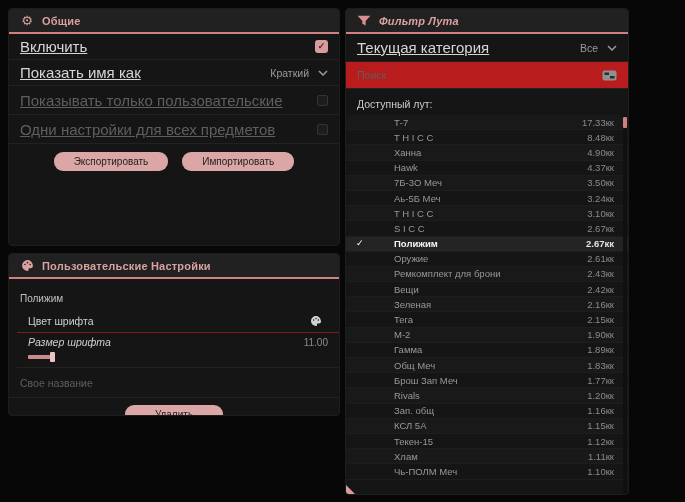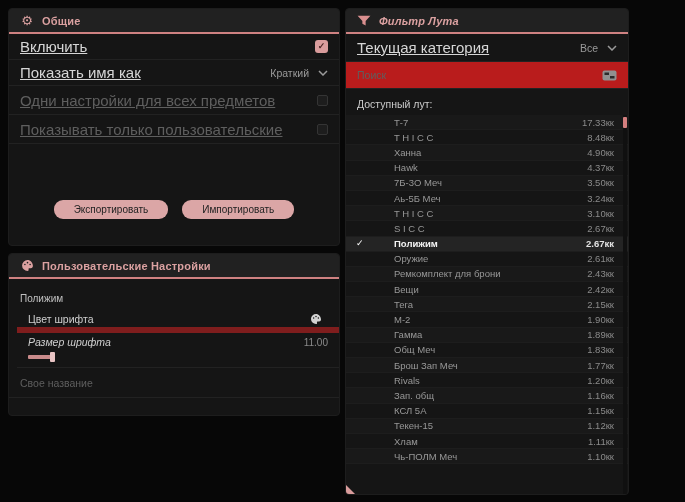--- a/index.html
+++ b/index.html
@@ -66,29 +66,29 @@
     width:11px;height:11px;background:#1d1d1d;border:1px solid #343434;border-radius:2px;
   }
 
   .dropdown{display:flex;align-items:center;gap:9px;cursor:pointer;}
   .dropdown .dval{color:var(--muted);font-size:10.5px;text-align:right;}
 
   .btn-row{display:flex;justify-content:center;gap:14px;padding:8px 0 6px 0;}
   .pill{
     background:#dba6a6;color:#222;border:none;border-radius:9px;
     font-family:"Liberation Sans",sans-serif;font-size:10px;
-    padding:4px 20px;cursor:pointer;margin-top:48px;
+    padding:4px 20px;cursor:pointer;
   }
 
   
   .item-name-row{padding:9px 11px 4px 11px;}
   .item-name{color:#c0c0c0;font-size:10px;}
   .sub-row{
     margin-left:8px;min-height:23px;display:flex;align-items:center;justify-content:space-between;
-    padding:0 17px 0 11px;border-bottom:6px solid #7f1d1d;
+    padding:0 17px 0 11px;border-bottom:1px solid #7f1d1d;
   }
   .sub-row .lbl{color:#cfcfcf;font-size:10.5px;}
   .fontsize-block{margin-left:8px;padding:3px 11px 5px 11px;border-bottom:1px solid var(--sep);}
   .fs-line{display:flex;align-items:center;justify-content:space-between;}
   .fs-line .lbl{color:#cfcfcf;font-size:10.5px;font-style:italic;}
   .fs-value{color:#8a8a8a;font-size:10px;}
   .slider{position:relative;width:140px;height:11px;margin-top:3px;cursor:pointer;}
   .slider-fill{position:absolute;left:0;top:4px;width:24px;height:4px;background:#c98b8b;border-radius:1px;}
   .slider-thumb{position:absolute;left:22px;top:1px;width:5px;height:10px;background:var(--accent-bright);border-radius:1px;}
 
@@ -155,25 +155,25 @@
         <div class="row">
           <span class="lbl">Показать имя как</span>
           <span class="dropdown">
             <span class="dval">Краткий</span>
             <svg width="10" height="6">
                 <polyline points="1,1 5,5 9,1" stroke="#9a9a9a" stroke-width="1.5" fill="none"></polyline>
               </svg>
           </span>
         </div>
         <div class="row disabled" style="min-height:29px">
+          <span class="lbl">Показывать только пользовательские</span>
+          <span class="checkbox empty"></span>
+        </div>
+        <div class="row disabled" style="min-height:29px">
           <span class="lbl">Одни настройки для всех предметов</span>
-          <span class="checkbox empty"></span>
-        </div>
-        <div class="row disabled" style="min-height:29px">
-          <span class="lbl">Показывать только пользовательские</span>
           <span class="checkbox empty"></span>
         </div>
         <div class="btn-row">
           <button class="pill">Экспортировать</button>
           <button class="pill">Импортировать</button>
         </div>
       </div>
     </section>
 
     <section class="panel panel-custom">
@@ -315,20 +315,25 @@
     <span class="nm">Ремкомплект для брони</span>
     <span class="val">2.43кк</span>
   </div>
             <div class="lrow">
     <span class="chk"></span>
     <span class="nm">Вещи</span>
     <span class="val">2.42кк</span>
   </div>
             <div class="lrow">
     <span class="chk"></span>
+    <span class="nm">Зеленая</span>
+    <span class="val">2.16кк</span>
+  </div>
+            <div class="lrow">
+    <span class="chk"></span>
     <span class="nm">Тега</span>
     <span class="val">2.15кк</span>
   </div>
             <div class="lrow">
     <span class="chk"></span>
     <span class="nm">М-2</span>
     <span class="val">1.90кк</span>
   </div>
             <div class="lrow">
     <span class="chk"></span>

